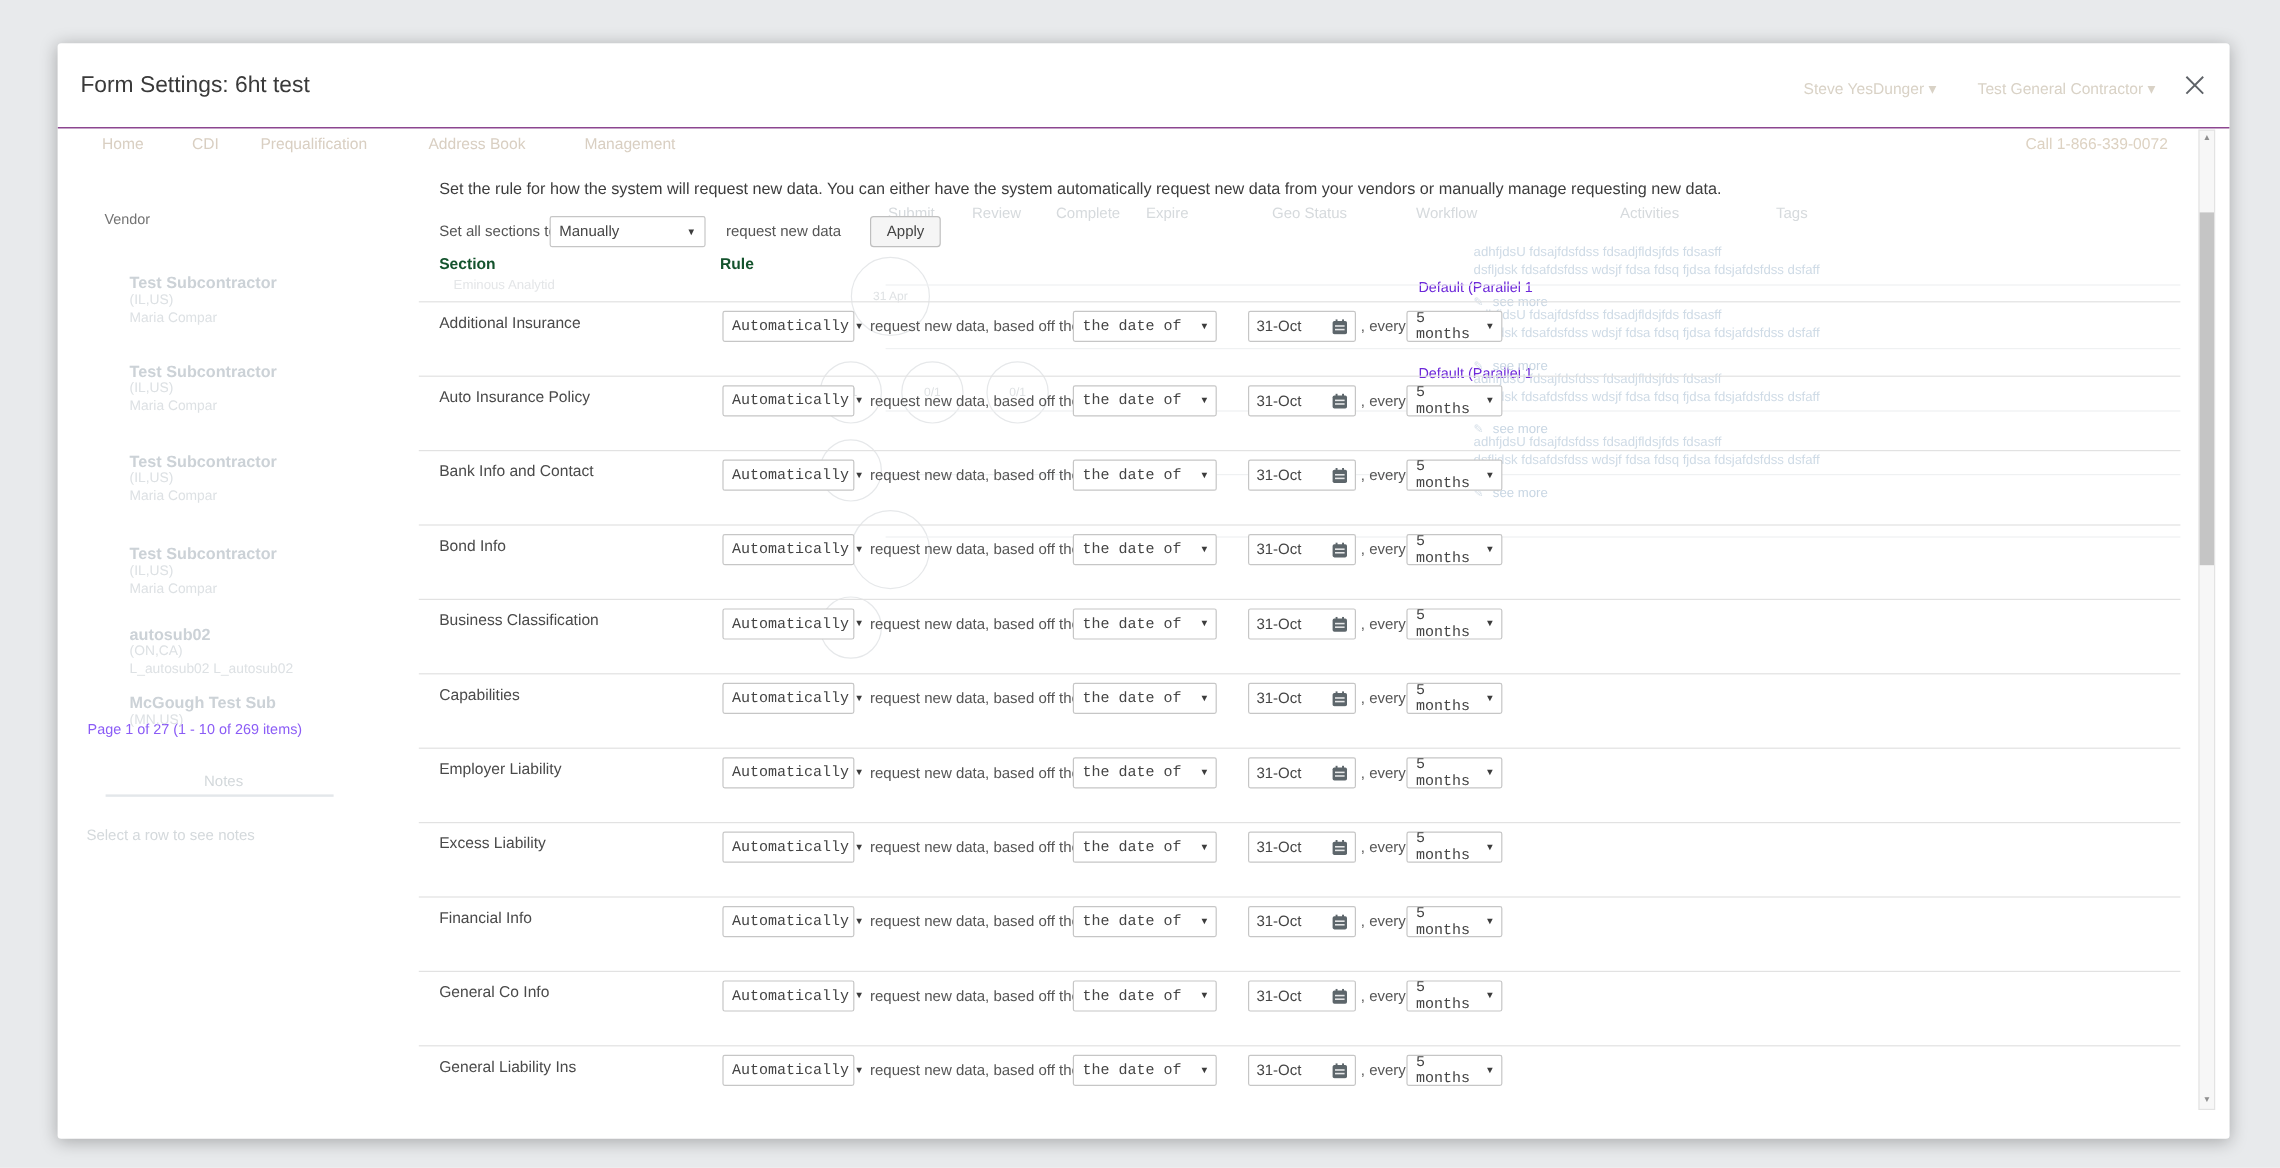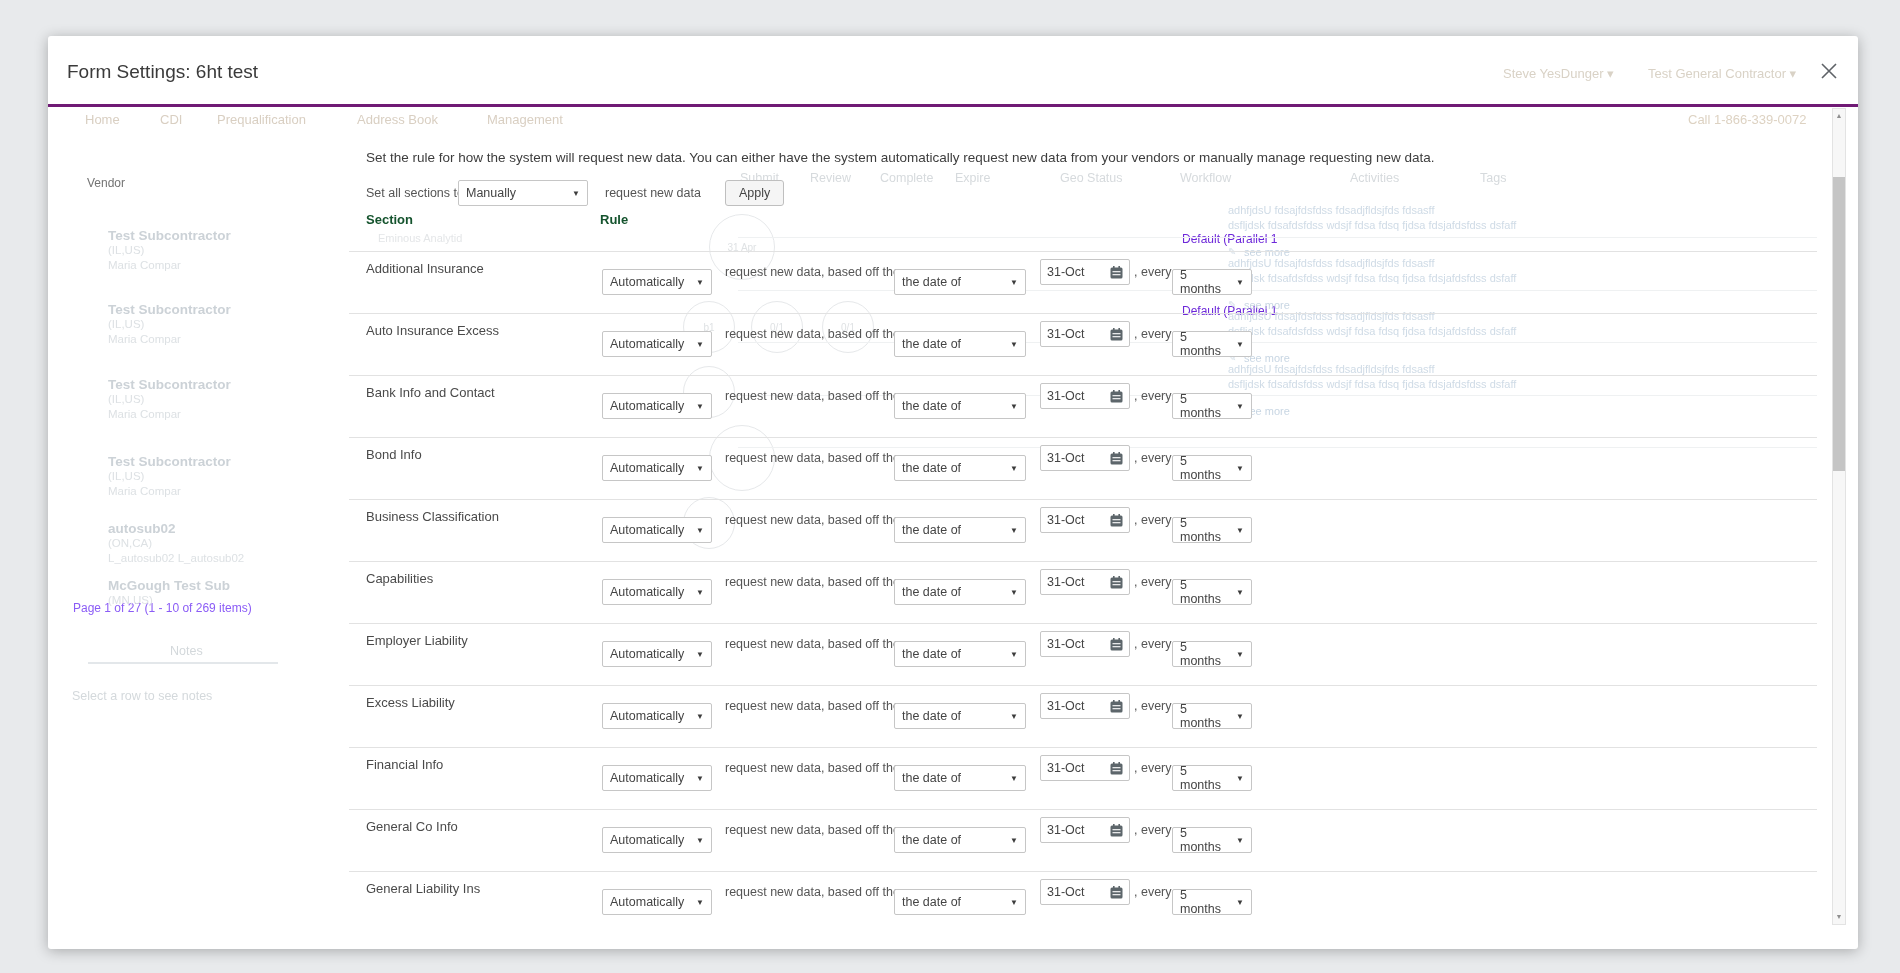--- a/index.html
+++ b/index.html
@@ -29,21 +29,21 @@
   .bg-circle { position:absolute; border:1.5px solid #e6e8ea; border-radius:50%;
     display:flex; align-items:center; justify-content:center; font-size:10px; color:#dfe2e4; }
   .bg-sep { position:absolute; left:690px; width:1079px; height:1px; background:#eff1f2; }
   .bg-tagline { left:1180px; width:300px; font-size:11px; color:#cfdbe6; overflow:hidden; }
   .bg-seemore { font-size:11px; color:#c8d6e3; }
   .bg-pencil { font-size:10px; color:#d4dee7; }
 
   
   .fg { position:absolute; inset:0; z-index:1; }
   .mheader { position:absolute; left:0; top:0; width:100%; height:71px;
-    border-bottom:3px solid #701a75; background:transparent; }
+    border-bottom:1px solid #701a75; background:transparent; }
   .mtitle { position:absolute; left:19px; top:25px; font-size:19px; color:#3a3a3a; }
   .mclose { position:absolute; left:1766px; top:20px; width:30px; height:30px;
     display:flex; align-items:center; justify-content:center; cursor:pointer; }
 
   .sidebar { position:absolute; left:0; top:71px; width:300px; height:842px;
     border-right:1px solid #d8d8d8; }
   .tab-general { position:absolute; left:0; top:4px; width:292px; height:23px;
     line-height:23px; padding-left:21px; font-size:12.5px; color:#555; cursor:pointer; }
   .tab-exp { position:absolute; left:5px; top:27px; width:287px; height:25px; line-height:25px;
     background:#d7ebf8; border-left:5px solid #1a78b8; padding-left:11px;
@@ -59,23 +59,23 @@
   .bulk-sel { position:absolute; left:410px; top:144px; width:130px; }
   .apply { position:absolute; left:677px; top:144px; height:26px; padding:0 13px;
     background:#f5f5f5; border:1px solid #bfbfbf; border-radius:3px;
     font-size:12.5px; color:#444; cursor:pointer; }
 
   .th { position:absolute; top:176px; font-size:13px; font-weight:bold; color:#14532d; }
   .th-section { left:318px; } .th-rule { left:552px; }
 
   .trow { position:absolute; left:301px; width:1468px; height:62px; border-top:1px solid #e2e2e2; }
   .trow .sec { position:absolute; left:17px; top:9px; font-size:13px; color:#4a4a4a; }
-  .trow .sel { position:absolute; top:17px; }
+  .trow .sel { position:absolute; top:7px;font-family:Liberation Mono, monospace; }
   .trow .s1 { left:253px; width:110px; }
-  .trow .s2 { left:545px; width:132px; }
+  .trow .s2 { left:545px; width:120px; }
   .trow .s3 { left:823px; width:80px; }
   .trow .mid { position:absolute; left:376px; top:13px; font-size:12.5px; color:#555; }
   .trow .every { position:absolute; left:785px; top:13px; font-size:12.5px; color:#555; }
   .datef { position:absolute; left:691px; top:7px; width:90px; height:26px; background:#fff;
     border:1px solid #c6c6c6; border-radius:2px; display:flex; align-items:center;
     padding:0 6px; font-size:12.5px; color:#444; cursor:pointer; }
   .datef svg { margin-left:auto; }
 
   .vscroll { position:absolute; left:1784px; top:72px; width:14px; height:817px;
     background:#f7f7f7; border:1px solid #e3e3e3; }
@@ -208,21 +208,21 @@
         <rect x="2.5" y="8" width="8" height="1.3" fill="#ffffff" opacity="0.85"></rect>
       </svg>
     </div>
     <span class="every">, every</span>
     <div class="sel s3">
       <span>5 months</span>
       <span class="arr">▼</span>
     </div>
   </div>
         <div class="trow" style="top: 277px;">
-    <span class="sec">Auto Insurance Excess</span>
+    <span class="sec">Auto Insurance Policy</span>
     <div class="sel s1">
       <span>Automatically</span>
       <span class="arr">▼</span>
     </div>
     <span class="mid">request new data, based off the</span>
     <div class="sel s2">
       <span>the date of</span>
       <span class="arr">▼</span>
     </div>
     <div class="datef">

